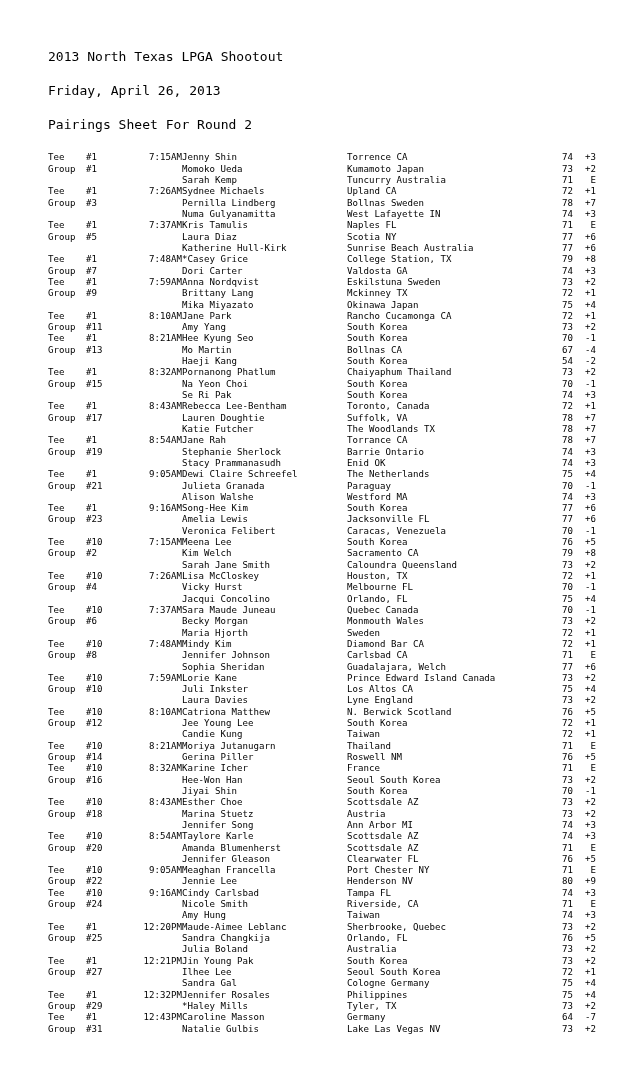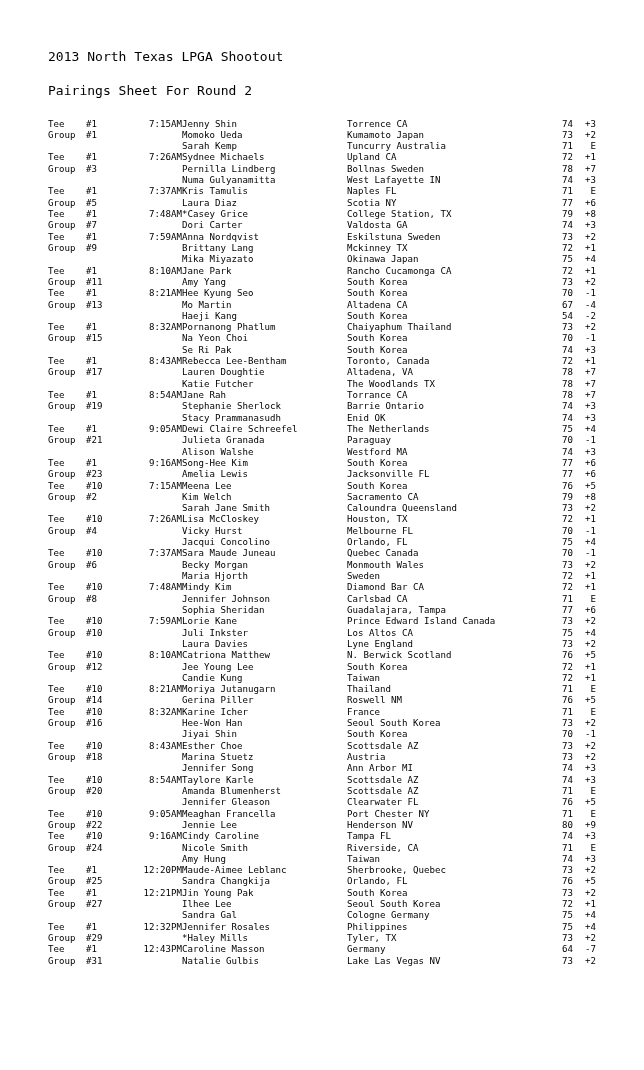--- a/index.html
+++ b/index.html
@@ -67,20 +67,21 @@
   td.score  { text-align: right; }
   td.rel    { text-align: right; padding-right: 4px; }
 </style>
 </head>
 <body>
 
 <div id="sheet">
 
   <div class="title-block">
     <div class="title-line">2013 North Texas LPGA Shootout</div>
+    <div class="title-line">Friday, April 26, 2013</div>
     <div class="title-line">Pairings Sheet For Round 2</div>
   </div>
 
   <table class="pairings">
     <colgroup>
       <col class="c-tee">
         <col class="c-grp">
         <col class="c-time">
       <col class="c-player">
         <col class="c-loc">
@@ -154,20 +155,29 @@
         <tr>
           <td class="tee">Group</td>
           <td class="grp">#5</td>
           <td class="time"></td>
           <td class="player">Laura Diaz</td>
           <td class="loc">Scotia NY</td>
           <td class="score">77</td>
           <td class="rel">+6</td>
         </tr>
         <tr>
+          <td class="tee"></td>
+          <td class="grp"></td>
+          <td class="time"></td>
+          <td class="player">Katherine Hull-Kirk</td>
+          <td class="loc">Sunrise Beach Australia</td>
+          <td class="score">77</td>
+          <td class="rel">+6</td>
+        </tr>
+        <tr>
           <td class="tee">Tee</td>
           <td class="grp">#1</td>
           <td class="time">7:48AM</td>
           <td class="player">*Casey Grice</td>
           <td class="loc">College Station, TX</td>
           <td class="score">79</td>
           <td class="rel">+8</td>
         </tr>
         <tr>
           <td class="tee">Group</td>
@@ -230,21 +240,21 @@
           <td class="player">Hee Kyung Seo</td>
           <td class="loc">South Korea</td>
           <td class="score">70</td>
           <td class="rel">-1</td>
         </tr>
         <tr>
           <td class="tee">Group</td>
           <td class="grp">#13</td>
           <td class="time"></td>
           <td class="player">Mo Martin</td>
-          <td class="loc">Altadena CA</td>
+          <td class="loc">Bollnas CA</td>
           <td class="score">67</td>
           <td class="rel">-4</td>
         </tr>
         <tr>
           <td class="tee"></td>
           <td class="grp"></td>
           <td class="time"></td>
           <td class="player">Haeji Kang</td>
           <td class="loc">South Korea</td>
           <td class="score">54</td>
@@ -284,21 +294,21 @@
           <td class="player">Rebecca Lee-Bentham</td>
           <td class="loc">Toronto, Canada</td>
           <td class="score">72</td>
           <td class="rel">+1</td>
         </tr>
         <tr>
           <td class="tee">Group</td>
           <td class="grp">#17</td>
           <td class="time"></td>
           <td class="player">Lauren Doughtie</td>
-          <td class="loc">Altadena, VA</td>
+          <td class="loc">Suffolk, VA</td>
           <td class="score">78</td>
           <td class="rel">+7</td>
         </tr>
         <tr>
           <td class="tee"></td>
           <td class="grp"></td>
           <td class="time"></td>
           <td class="player">Katie Futcher</td>
           <td class="loc">The Woodlands TX</td>
           <td class="score">78</td>
@@ -370,20 +380,29 @@
         <tr>
           <td class="tee">Group</td>
           <td class="grp">#23</td>
           <td class="time"></td>
           <td class="player">Amelia Lewis</td>
           <td class="loc">Jacksonville FL</td>
           <td class="score">77</td>
           <td class="rel">+6</td>
         </tr>
         <tr>
+          <td class="tee"></td>
+          <td class="grp"></td>
+          <td class="time"></td>
+          <td class="player">Veronica Felibert</td>
+          <td class="loc">Caracas, Venezuela</td>
+          <td class="score">70</td>
+          <td class="rel">-1</td>
+        </tr>
+        <tr>
           <td class="tee">Tee</td>
           <td class="grp">#10</td>
           <td class="time">7:15AM</td>
           <td class="player">Meena Lee</td>
           <td class="loc">South Korea</td>
           <td class="score">76</td>
           <td class="rel">+5</td>
         </tr>
         <tr>
           <td class="tee">Group</td>
@@ -473,21 +492,21 @@
           <td class="player">Jennifer Johnson</td>
           <td class="loc">Carlsbad CA</td>
           <td class="score">71</td>
           <td class="rel">E</td>
         </tr>
         <tr>
           <td class="tee"></td>
           <td class="grp"></td>
           <td class="time"></td>
           <td class="player">Sophia Sheridan</td>
-          <td class="loc">Guadalajara, Tampa</td>
+          <td class="loc">Guadalajara, Welch</td>
           <td class="score">77</td>
           <td class="rel">+6</td>
         </tr>
         <tr>
           <td class="tee">Tee</td>
           <td class="grp">#10</td>
           <td class="time">7:59AM</td>
           <td class="player">Lorie Kane</td>
           <td class="loc">Prince Edward Island Canada</td>
           <td class="score">73</td>
@@ -652,21 +671,21 @@
           <td class="time"></td>
           <td class="player">Jennie Lee</td>
           <td class="loc">Henderson NV</td>
           <td class="score">80</td>
           <td class="rel">+9</td>
         </tr>
         <tr>
           <td class="tee">Tee</td>
           <td class="grp">#10</td>
           <td class="time">9:16AM</td>
-          <td class="player">Cindy Caroline</td>
+          <td class="player">Cindy Carlsbad</td>
           <td class="loc">Tampa FL</td>
           <td class="score">74</td>
           <td class="rel">+3</td>
         </tr>
         <tr>
           <td class="tee">Group</td>
           <td class="grp">#24</td>
           <td class="time"></td>
           <td class="player">Nicole Smith</td>
           <td class="loc">Riverside, CA</td>
@@ -692,20 +711,29 @@
           <td class="rel">+2</td>
         </tr>
         <tr>
           <td class="tee">Group</td>
           <td class="grp">#25</td>
           <td class="time"></td>
           <td class="player">Sandra Changkija</td>
           <td class="loc">Orlando, FL</td>
           <td class="score">76</td>
           <td class="rel">+5</td>
+        </tr>
+        <tr>
+          <td class="tee"></td>
+          <td class="grp"></td>
+          <td class="time"></td>
+          <td class="player">Julia Boland</td>
+          <td class="loc">Australia</td>
+          <td class="score">73</td>
+          <td class="rel">+2</td>
         </tr>
         <tr>
           <td class="tee">Tee</td>
           <td class="grp">#1</td>
           <td class="time">12:21PM</td>
           <td class="player">Jin Young Pak</td>
           <td class="loc">South Korea</td>
           <td class="score">73</td>
           <td class="rel">+2</td>
         </tr>

